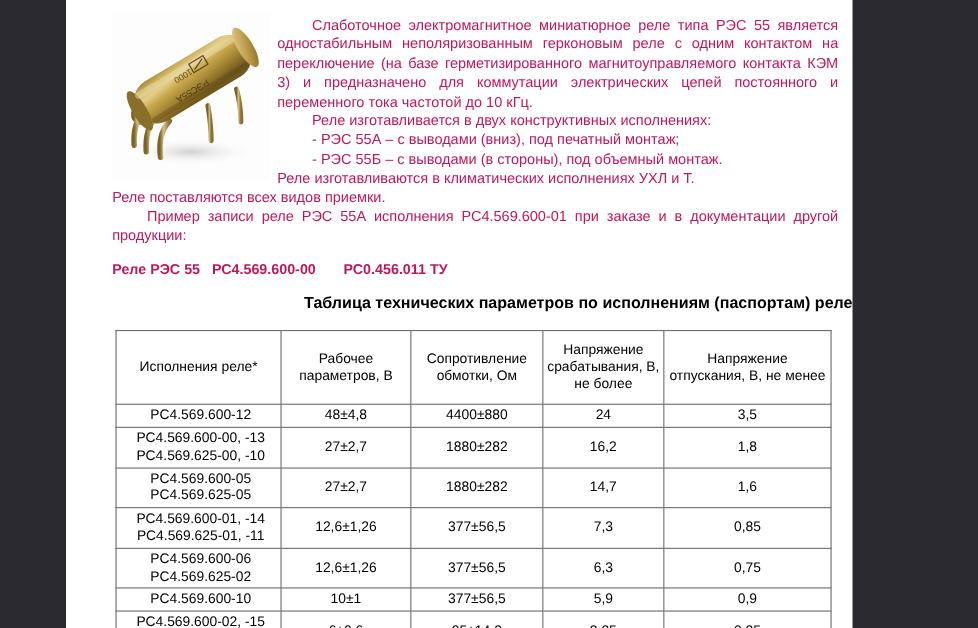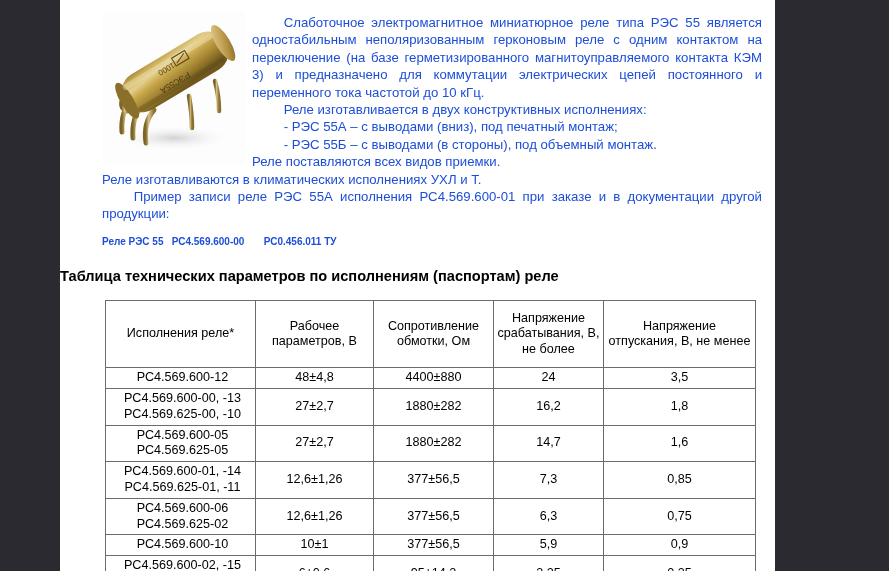--- a/index.html
+++ b/index.html
@@ -40,48 +40,48 @@
   .relay-svg { display:block; width:143px; height:152px; }
 
   
   #textblock {
     position: absolute;
     left: 42px;
     top: 14px;
     width: 660px;
     font-size: 13.2px;
     line-height: 17.4px;
-    color: #1d4ed8;
+    color: #be185d;
   }
   .p-just {
     text-align: justify;
     text-align-last: left;
     margin: 0;
   }
   .wrap-around {
     float: left;
     width: 150px;
     height: 152px;
     shape-outside: margin-box;
   }
   .indent { text-indent: 2.4em; }
   .bold-line {
     font-weight: bold;
-    font-size: 10px;
+    font-size: 13px;
     letter-spacing: 0px;
     white-space: pre;
   }
 
   
   #table-title {
     position: absolute;
     left: 0;
     top: 268px;
     width: 715px;
-    text-align: left;
+    text-align: right;
     font-weight: bold;
     font-size: 14.6px;
     color: #000;
   }
 
   
   #spec-table {
     position: absolute;
     left: 45px;
     top: 300px;
@@ -196,22 +196,22 @@
         </g>
       </svg>
     </div>
 
     <div id="textblock">
       <div class="wrap-around"></div>
       <p class="p-just indent">Слаботочное электромагнитное миниатюрное реле типа РЭС 55 является одностабильным неполяризованным герконовым реле с одним контактом на переключение (на базе герметизированного магнитоуправляемого контакта КЭМ 3) и предназначено для коммутации электрических цепей постоянного и переменного тока частотой до 10 кГц.</p>
       <p class="p-just indent">Реле изготавливается в двух конструктивных исполнениях:</p>
       <p class="p-just indent">- РЭС 55А – с выводами (вниз), под печатный монтаж;</p>
       <p class="p-just indent">- РЭС 55Б – с выводами (в стороны), под объемный монтаж.</p>
+      <p class="p-just">Реле изготавливаются в климатических исполнениях УХЛ и Т.</p>
       <p class="p-just">Реле поставляются всех видов приемки.</p>
-      <p class="p-just">Реле изготавливаются в климатических исполнениях УХЛ и Т.</p>
       <p class="p-just indent">Пример записи реле РЭС 55А исполнения РС4.569.600-01 при заказе и в документации другой продукции:</p>
       <p class="bold-line">Реле РЭС 55   РС4.569.600-00       РС0.456.011 ТУ</p>
     </div>
 
     <div id="table-title">Таблица технических параметров по исполнениям (паспортам) реле</div>
 
     <table id="spec-table">
       <colgroup>
         <col class="c1">
           <col class="c2">

